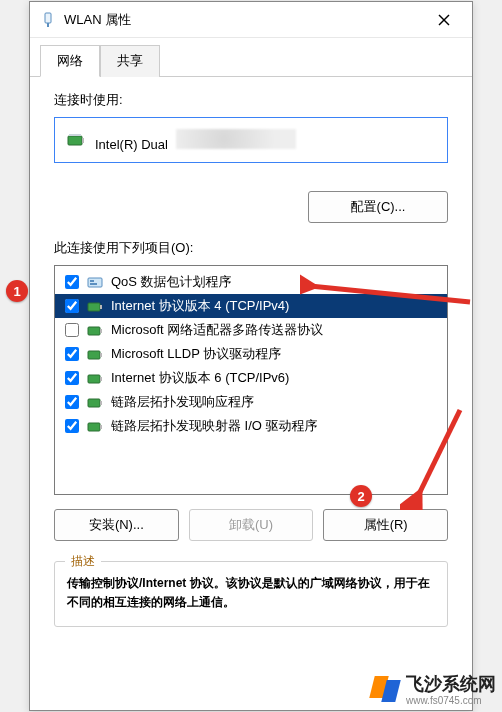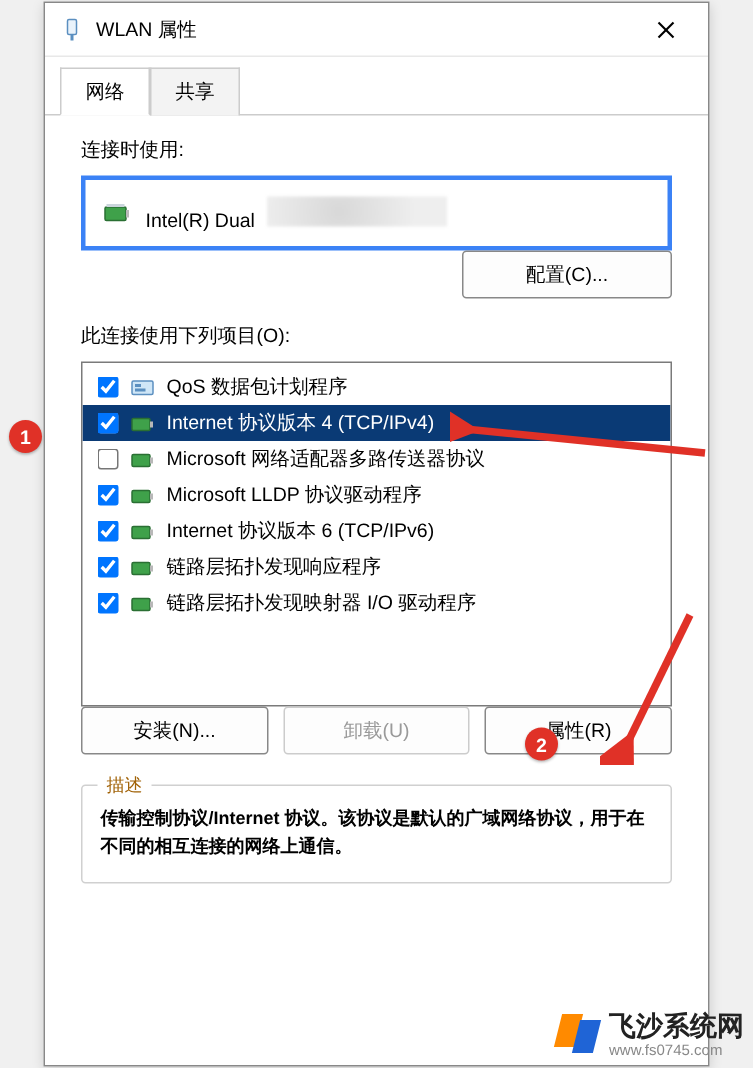--- a/index.html
+++ b/index.html
@@ -60,25 +60,25 @@
       background: #fff;
       border-bottom: 1px solid #fff;
     }
     .content {
       padding: 14px 24px 10px 24px;
       flex:1;
       display:flex; flex-direction:column;
     }
     .section-label { font-size:13px; margin-bottom:8px; color:#000;}
     .adapter-box {
-      border:3px solid #3b82f6;
+      border:1px solid #3b82f6;
       background:#fff;
       padding:22px 12px;
       display:flex; align-items:center;
-      margin-bottom:0;
+      margin-bottom:28px;
       height:44px;
     }
     .adapter-icon { width:18px; height:18px; margin-right:10px; display:inline-flex;}
     .adapter-name { font-size:13px; flex:1;}
     .adapter-blur {
       display:inline-block; width:120px; height:20px;
       background: radial-gradient(circle at 40% 50%, #d8d8d8 0%, #eee 70%);
       filter: blur(1px);
       margin-left:4px;
     }
@@ -93,20 +93,21 @@
       padding:0 16px;
       border-radius:3px;
     }
     .win-btn:disabled { color:#9a9a9a; cursor:default; background:#fdfdfd; border-color:#ccc;}
     .listbox {
       border:1px solid #7a7a7a;
       background:#fff;
       height: 230px;
       overflow:auto;
       padding:4px 0;
+      margin-bottom:14px;
     }
     .item {
       display:flex; align-items:center;
       padding:3px 10px;
       font-size:13px;
       gap:8px;
       cursor:default;
     }
     .item input[type=checkbox]{ width:14px; height:14px; cursor:pointer;}
     .item .proto-icon { width:16px; height:16px; display:inline-flex; flex-shrink:0;}

